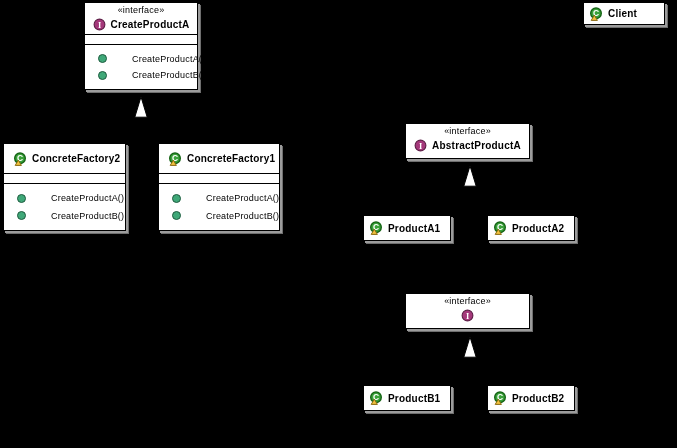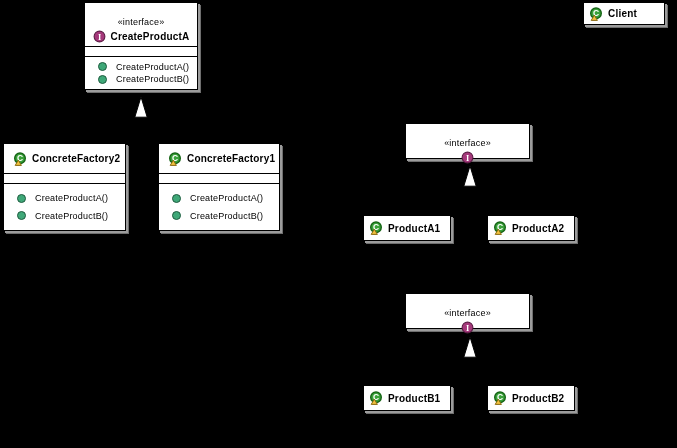--- a/index.html
+++ b/index.html
@@ -31,21 +31,21 @@
   .n-cf2    { left: 3px;   top: 143px; width: 123px; height: 88px; }
   .n-cf1    { left: 158px; top: 143px; width: 122px; height: 88px; }
   .n-apa    { left: 405px; top: 123px; width: 125px; height: 36px; }
   .n-pa1    { left: 363px; top: 215px; width: 88px;  height: 26px; }
   .n-pa2    { left: 487px; top: 215px; width: 88px;  height: 26px; }
   .n-apb    { left: 405px; top: 293px; width: 125px; height: 36px; }
   .n-pb1    { left: 363px; top: 385px; width: 88px;  height: 26px; }
   .n-pb2    { left: 487px; top: 385px; width: 88px;  height: 26px; }
 
   .hdr-iface {
-    padding-top: 14px;
+    padding-top: 2px;
     height: 29px;
     flex: 0 0 auto;
     text-align: center;
   }
   .stereotype {
     font-size: 9px;
     line-height: 11px;
     letter-spacing: 0.2px;
   }
   .name-row {
@@ -86,21 +86,21 @@
   .compartment-ops {
     flex: 1;
     display: flex;
     flex-direction: column;
     justify-content: space-evenly;
     padding: 2px 4px 2px 13px;
   }
   .op-row {
     display: flex;
     align-items: center;
-    gap: 9px;
+    gap: 25px;
   }
   .op-bullet {
     width: 7px;
     height: 7px;
     border-radius: 50%;
     background: #3fa878;
     border: 1px solid #1f5c40;
     flex: 0 0 auto;
   }
   .op-label {
@@ -207,20 +207,21 @@
   </div>
 
   <div class="uml-box n-apa">
     <div class="hdr-iface">
       <div class="stereotype">«interface»</div>
       <div class="name-row">
         <svg width="13" height="13" viewBox="0 0 14 14">
           <circle cx="7" cy="7" r="5.8" fill="#a5387b" stroke="#5e1f47" stroke-width="1.2"></circle>
           <text x="7" y="10.3" text-anchor="middle" font-size="9" font-weight="bold" fill="#ffffff" font-family="Liberation Serif, serif">I</text>
         </svg>
+        <span class="class-name">AbstractProductA</span>
       </div>
     </div>
   </div>
 
   <div class="uml-box n-pa1">
     <div class="single-row">
       <svg width="14" height="14" viewBox="0 0 14 14">
         <circle cx="7" cy="6.3" r="5.3" fill="#3aa23a" stroke="#156415" stroke-width="1.4"></circle>
         <text x="7" y="9.4" text-anchor="middle" font-size="8.5" font-weight="bold" fill="#ffffff" font-family="Liberation Sans, sans-serif">C</text>
         <path d="M2.2 13.4 L8.4 13.4 L5.3 8.2 Z" fill="#f2c23e" stroke="#8a6a14" stroke-width="1"></path>

